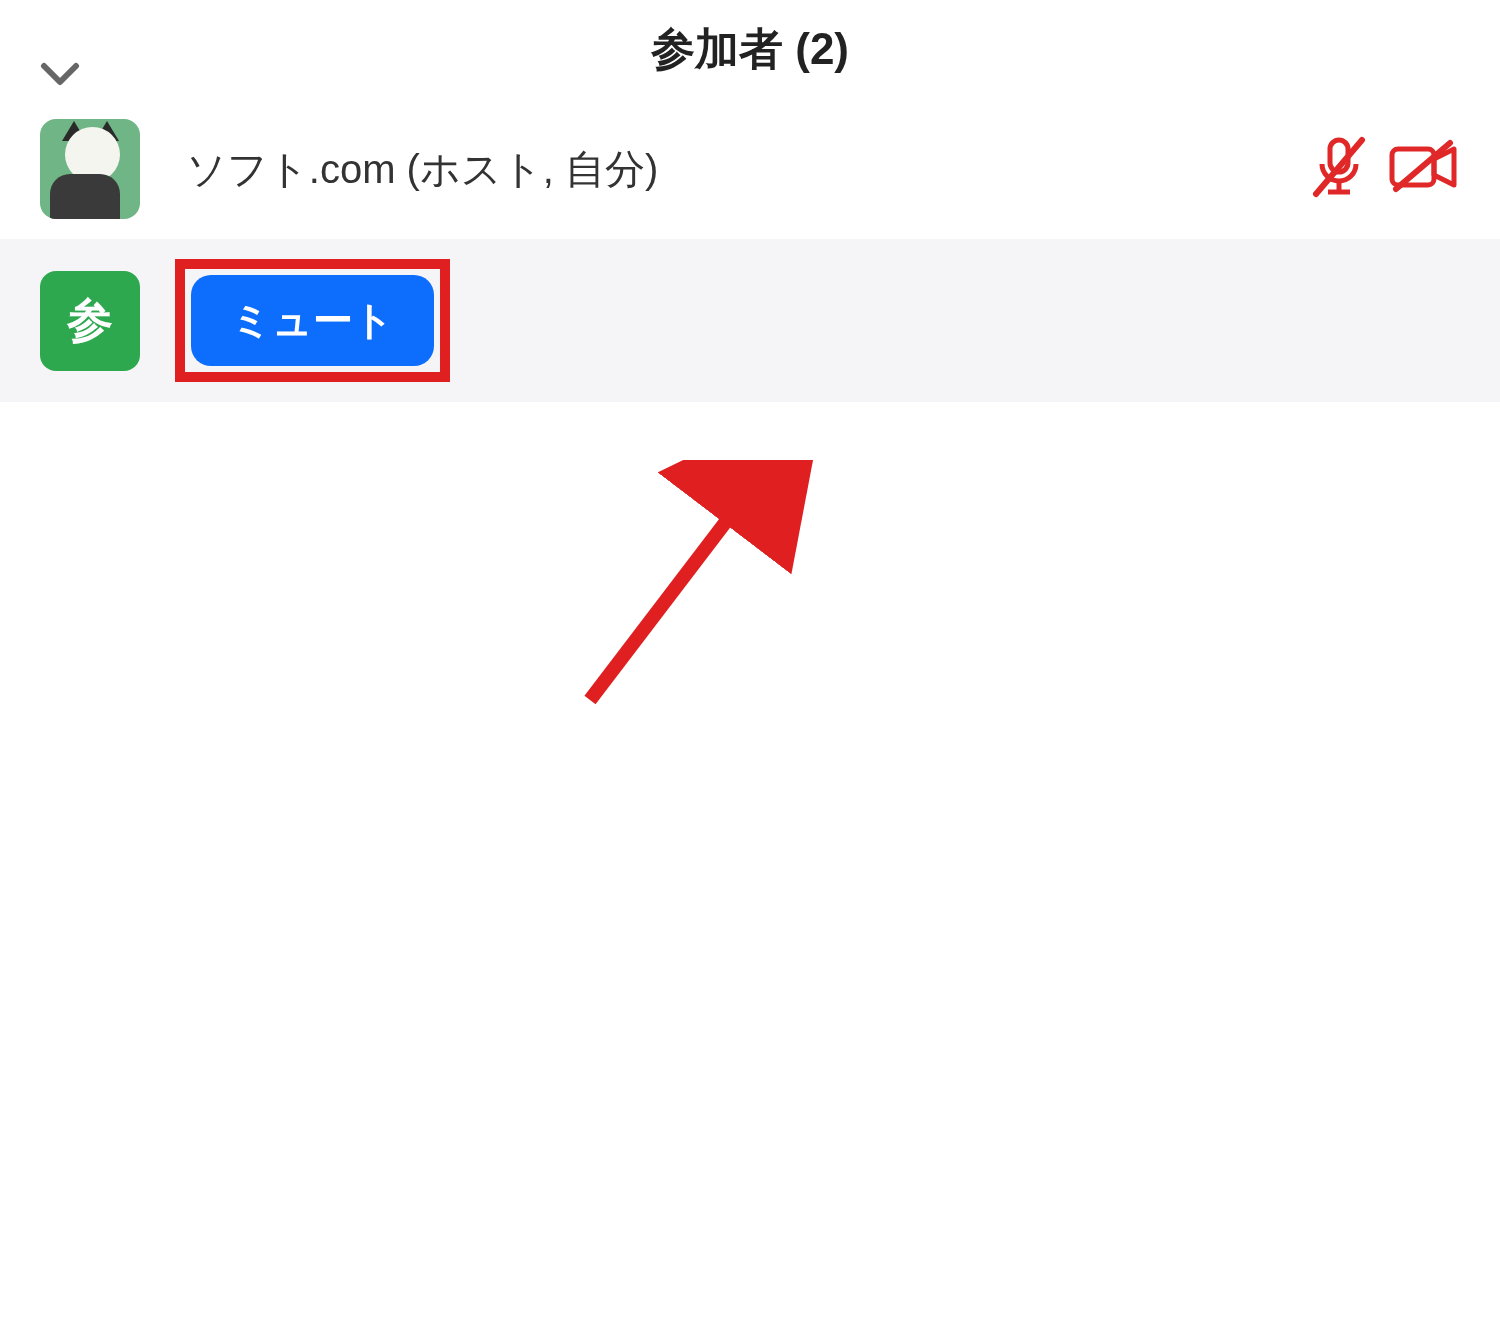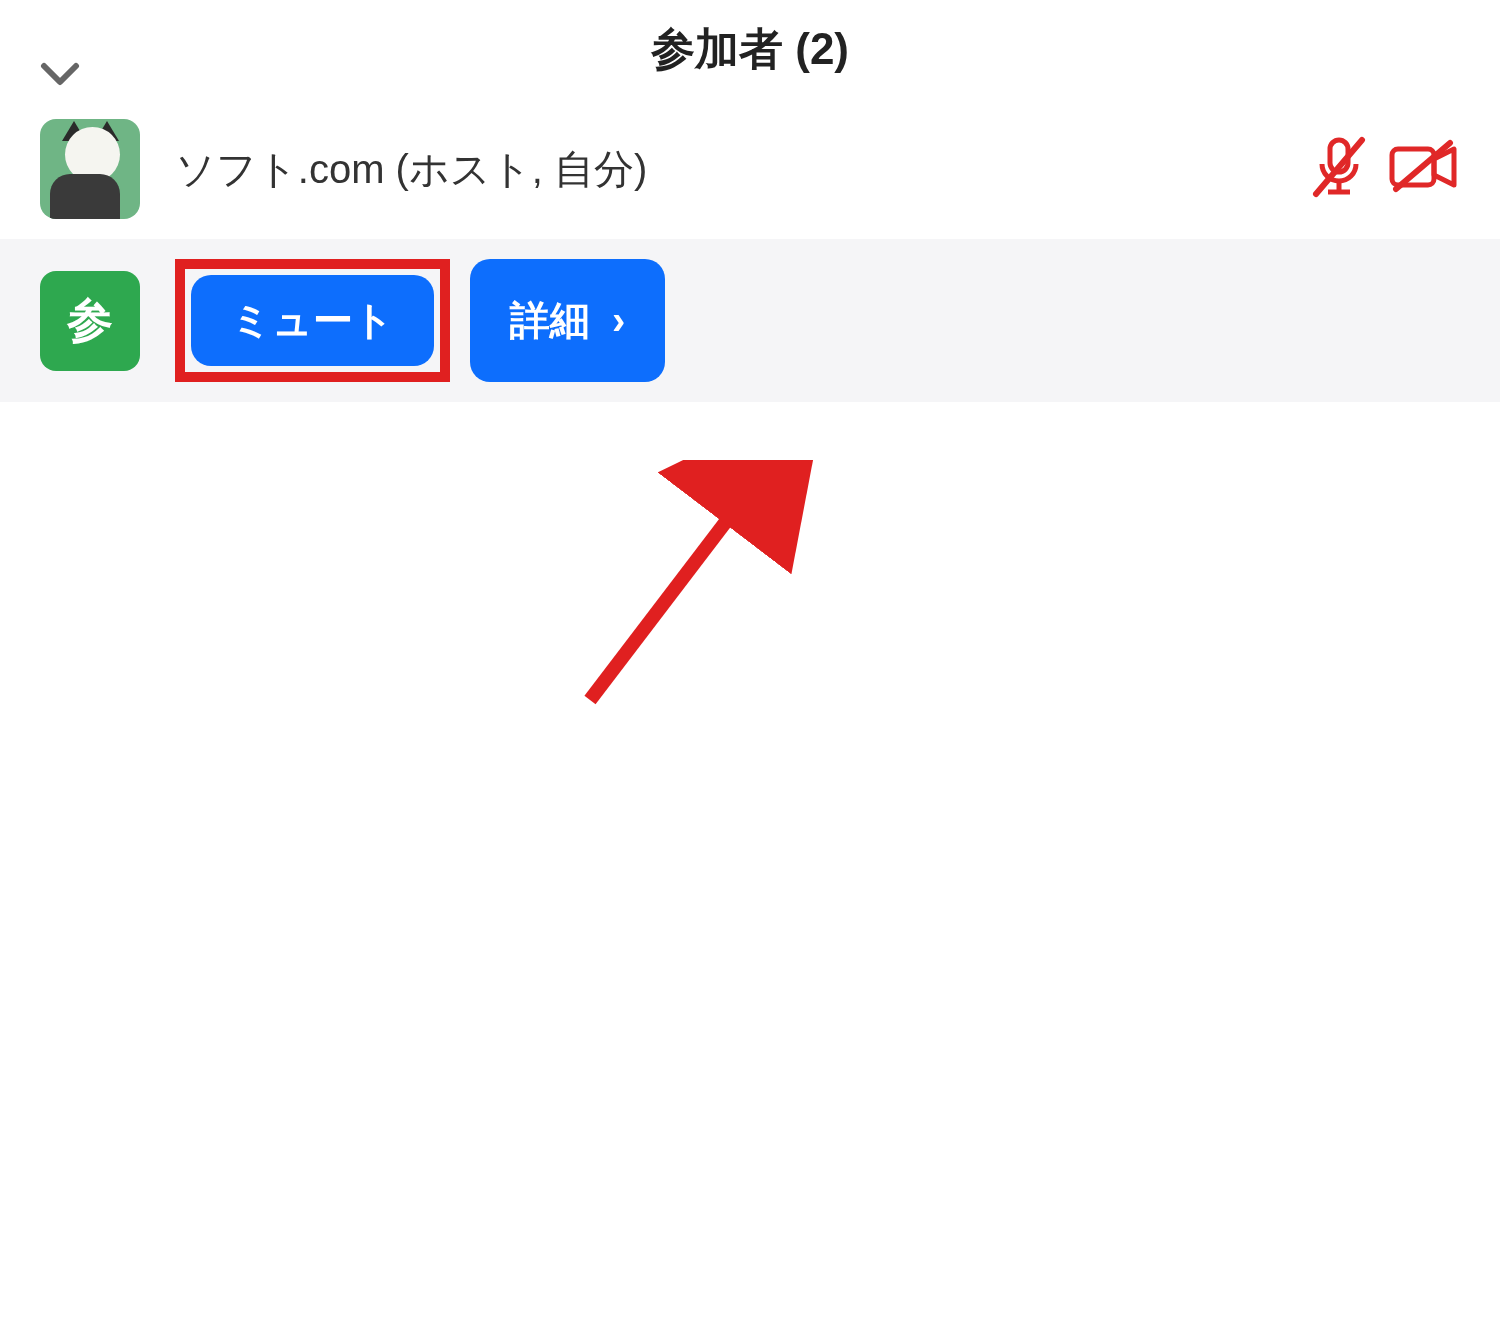--- a/index.html
+++ b/index.html
@@ -108,20 +108,21 @@
       display: flex;
       align-items: center;
       justify-content: center;
       font-size: 46px;
       font-weight: 600;
     }
     .name {
       font-size: 40px;
       color: #333;
       flex: 1;
+      margin-left: 11px;
     }
     .icons {
       display: flex;
       gap: 20px;
       align-items: center;
     }
     .icon-red {
       color: #e02828;
     }
     .btn {
@@ -130,21 +131,22 @@
       border: none;
       border-radius: 20px;
       padding: 18px 40px;
       font-size: 40px;
       font-weight: 600;
       cursor: pointer;
       font-family: inherit;
     }
     .btn-group {
       display: flex;
-      gap: 20px;
+      gap: 32px;
+      align-items: center;
     }
     .highlight-box {
       border: 10px solid #e02020;
       padding: 6px;
       display: inline-flex;
     }
     .arrow-annotation {
       position: absolute;
       left: 560px;
       top: 460px;
@@ -198,24 +200,20 @@
 </div>
 
 <div class="participant-row hovered">
   <div class="avatar letter">
     <span>参</span>
   </div>
   <div class="btn-group">
     <span class="highlight-box">
       <button class="btn">ミュート</button>
     </span>
-    <button class="btn">
-      <span>詳細</span>
-      <span class="chevron-glyph">&nbsp;›</span>
-    </button>
   </div>
 </div>
 
 <svg class="arrow-annotation" width="260" height="260" viewBox="0 0 260 260">
   <defs>
     <marker id="arrowhead" markerWidth="12" markerHeight="12" refX="3" refY="6" orient="auto">
       <polygon points="0 0, 12 6, 0 12" fill="#e02020"></polygon>
     </marker>
   </defs>
   <line x1="30" y1="240" x2="190" y2="30" stroke="#e02020" stroke-width="14" marker-end="url(#arrowhead)"></line>

